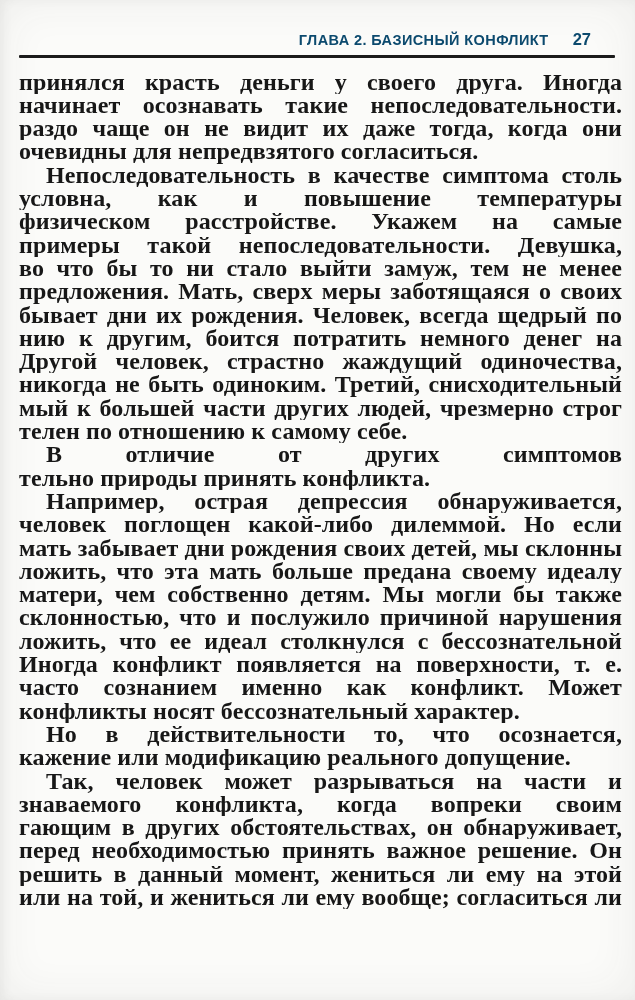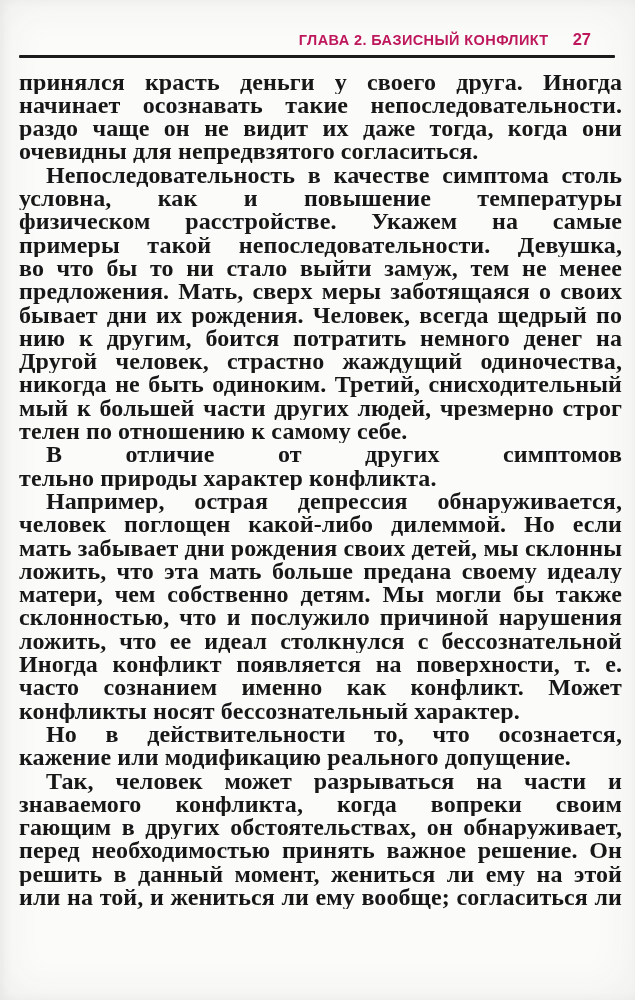--- a/index.html
+++ b/index.html
@@ -18,21 +18,21 @@
     width:603px;
   }
   .running-head{
     margin-top:30px;
     padding-right:31px;
     text-align:right;
     font-family:"Liberation Sans", sans-serif;
     font-weight:700;
     font-size:14.5px;
     letter-spacing:0.4px;
-    color:#be185d;
+    color:#0c4a6e;
     white-space:nowrap;
   }
   .running-head .pageno{
     display:inline-block;
     margin-left:24px;
     font-size:16.5px;
     letter-spacing:0;
   }
   .head-rule{
     margin-top:6px;
@@ -90,21 +90,21 @@
         <div class="ln">бывает дни их рождения. Человек, всегда щедрый по отноше-</div>
         <div class="ln">нию к другим, боится потратить немного денег на самого себя.</div>
         <div class="ln">Другой человек, страстно жаждущий одиночества, ухитряется</div>
         <div class="ln">никогда не быть одиноким. Третий, снисходительный и терпи-</div>
         <div class="ln">мый к большей части других людей, чрезмерно строг и требова-</div>
         <div class="ln last">телен по отношению к самому себе.</div>
       </div>
 
       <div class="para">
         <div class="ln indent">В отличие от других симптомов непоследовательность по-</div>
-        <div class="ln last">тельно природы характер конфликта.</div>
+        <div class="ln last">тельно природы принять конфликта.</div>
       </div>
 
       <div class="para">
         <div class="ln indent">Например, острая депрессия обнаруживается, только если</div>
         <div class="ln">человек поглощен какой-либо дилеммой. Но если любящая</div>
         <div class="ln">мать забывает дни рождения своих детей, мы склонны предпо-</div>
         <div class="ln">ложить, что эта мать больше предана своему идеалу хорошей</div>
         <div class="ln">матери, чем собственно детям. Мы могли бы также предпо-</div>
         <div class="ln">склонностью, что и послужило причиной нарушения памяти.</div>
         <div class="ln">ложить, что ее идеал столкнулся с бессознательной садистской</div>

